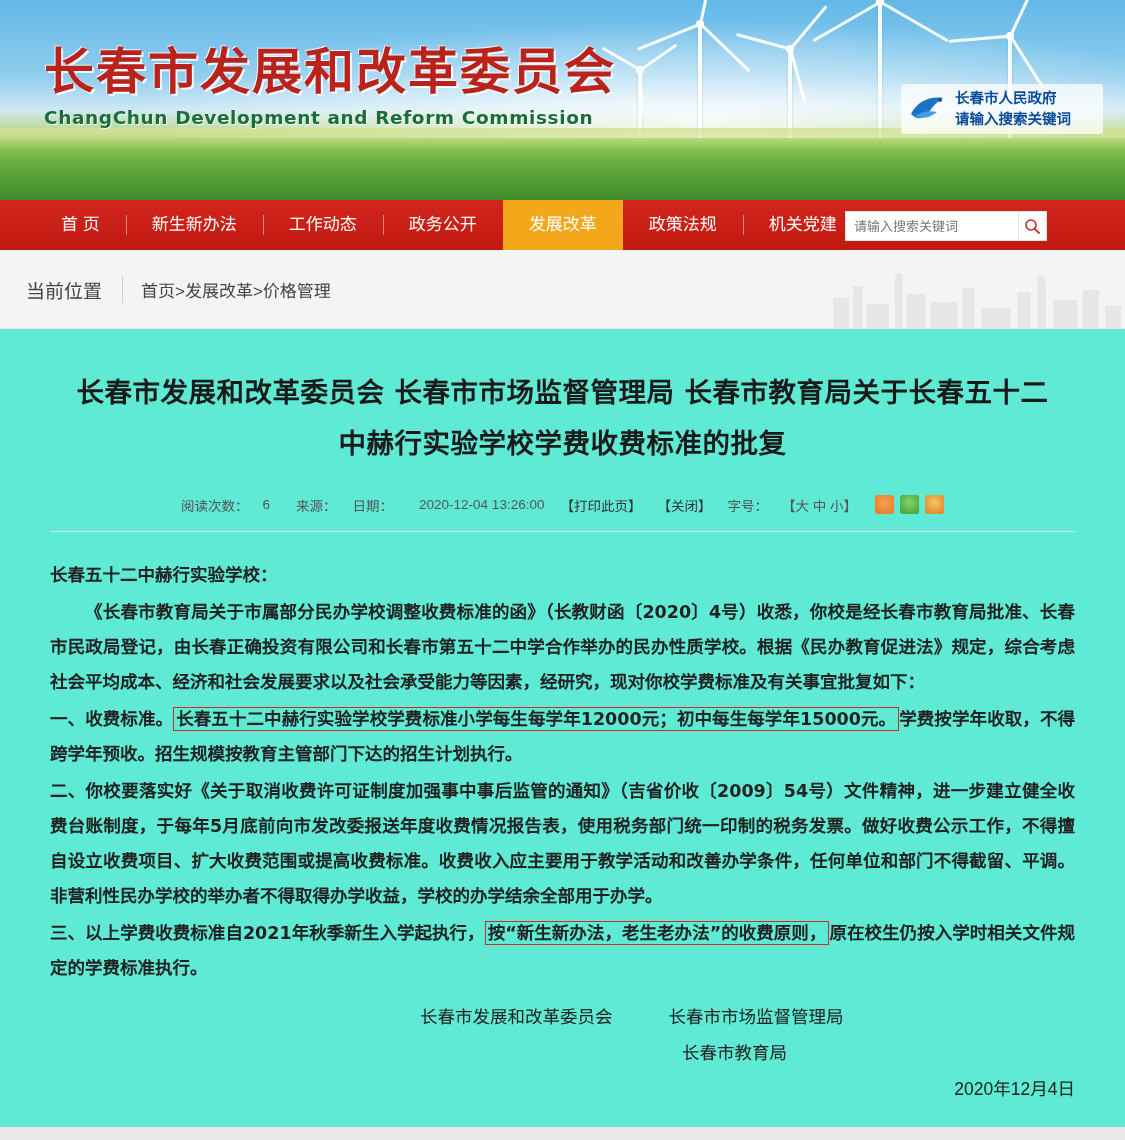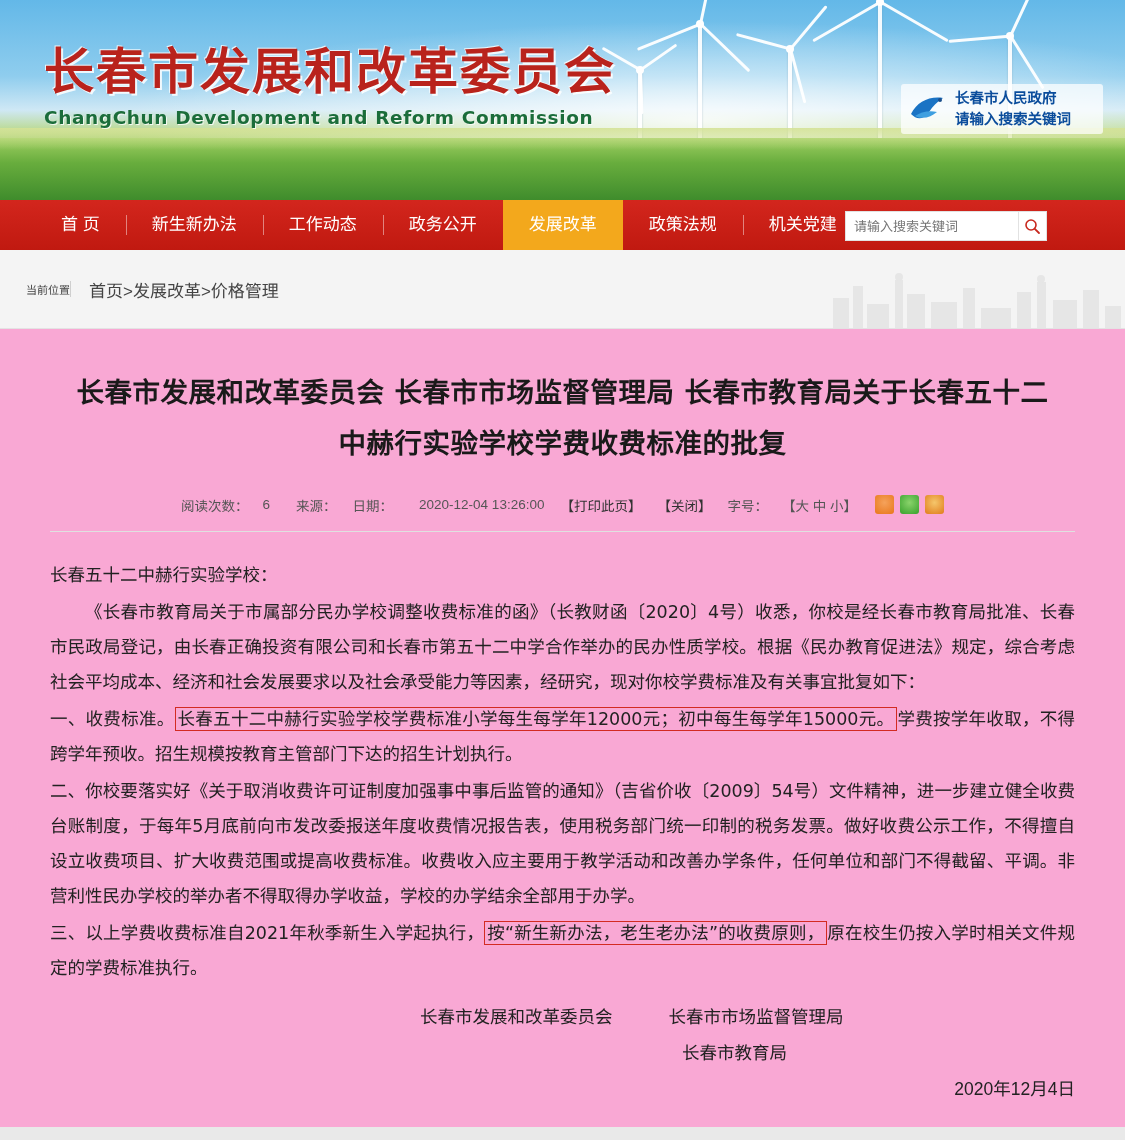--- a/index.html
+++ b/index.html
@@ -208,36 +208,37 @@
   }
   .crumb {
     position: relative;
     display: flex;
     align-items: center;
     height: 78px;
     padding-left: 26px;
     z-index: 2;
   }
   .crumb-label {
-    font-size: 11px;
+    font-size: 19px;
     color: #444;
+    padding-right: 20px;
     margin-right: 18px;
     border-right: 1px solid #cfcfcf;
     white-space: nowrap;
   }
   .crumb-path {
     font-size: 17px;
     color: #444;
     white-space: nowrap;
   }
 
   
   .article {
     padding: 38px 50px 20px 50px;
-    background: #f9a8d4;
+    background: #5eead4;
   }
   .art-title {
     font-family: "DejaVu Serif", "Liberation Serif", serif;
     font-size: 27.5px;
     font-weight: bold;
     color: #1a1a1a;
     text-align: center;
     line-height: 1.85;
     letter-spacing: 0.5px;
     margin: 0 12px;
@@ -270,20 +271,21 @@
     border-bottom: 1px solid #e0e0e0;
     margin: 0 0 26px 0;
   }
 
   .body-text {
     font-family: "DejaVu Sans", "Liberation Sans", sans-serif;
     font-size: 17.5px;
     line-height: 2.0;
     color: #222;
     text-align: justify;
+    font-weight: bold;
   }
   .body-text p { margin: 0 0 2px 0; }
   .indent { text-indent: 2em; }
   .hl {
     border: 1.5px solid #d32b22;
     padding: 1px 2px;
     display: inline;
     box-decoration-break: clone;
     -webkit-box-decoration-break: clone;
   }

